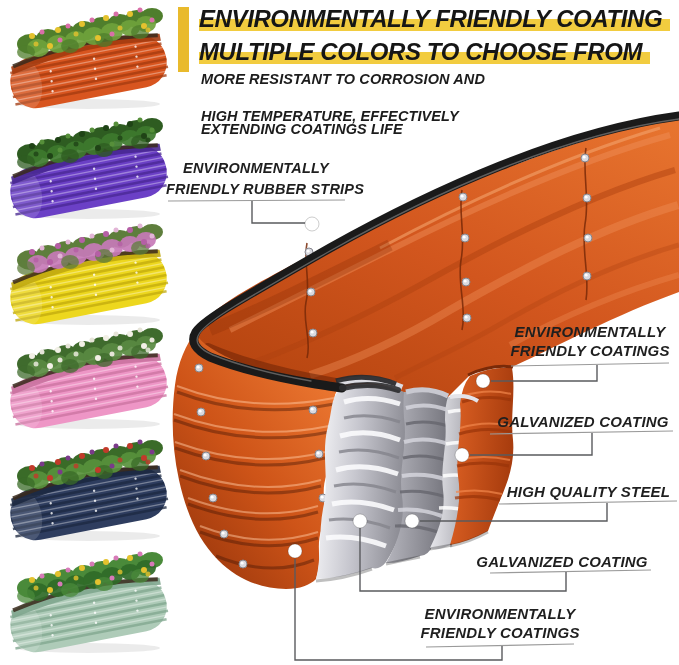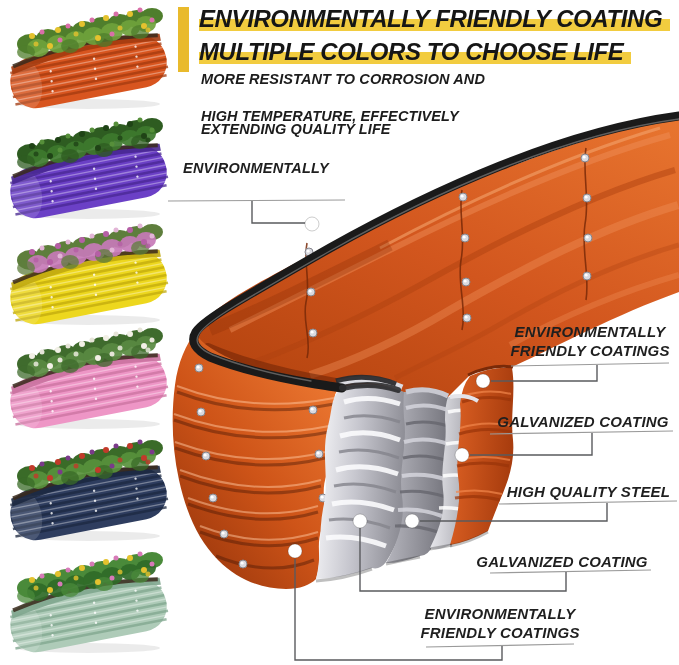--- a/index.html
+++ b/index.html
@@ -250,27 +250,28 @@
       <circle cx="483" cy="381" r="7"></circle>
       <circle cx="462" cy="455" r="7"></circle>
       <circle cx="412" cy="521" r="7"></circle>
       <circle cx="360" cy="521" r="7"></circle>
       <circle cx="295" cy="551" r="7"></circle>
     </g>
   </svg>
 
   <div id="accent-bar"></div>
   <div class="title-line" id="title-1"><span class="hl">ENVIRONMENTALLY FRIENDLY COATING</span></div>
-  <div class="title-line" id="title-2"><span class="hl">MULTIPLE COLORS TO CHOOSE LIFE</span></div>
+  <div class="title-line" id="title-2"><span class="hl">MULTIPLE COLORS TO CHOOSE FROM</span></div>
   <div class="subtitle-line" id="sub-0">MORE RESISTANT TO CORROSION AND</div>
   <div class="subtitle-line" id="sub-1">HIGH TEMPERATURE, EFFECTIVELY</div>
-  <div class="subtitle-line" id="sub-2">EXTENDING QUALITY LIFE</div>
+  <div class="subtitle-line" id="sub-2">EXTENDING COATINGS LIFE</div>
 
   <div class="callout" id="lbl-rubber">
     <div>ENVIRONMENTALLY</div>
+    <div>FRIENDLY RUBBER STRIPS</div>
   </div>
   <div class="callout" id="lbl-ef-top">
     <div>ENVIRONMENTALLY</div>
     <div>FRIENDLY COATINGS</div>
   </div>
   <div class="callout" id="lbl-galv-top">GALVANIZED COATING</div>
   <div class="callout" id="lbl-steel">HIGH QUALITY STEEL</div>
   <div class="callout" id="lbl-galv-bot">GALVANIZED COATING</div>
   <div class="callout" id="lbl-ef-bot">
     <div>ENVIRONMENTALLY</div>

